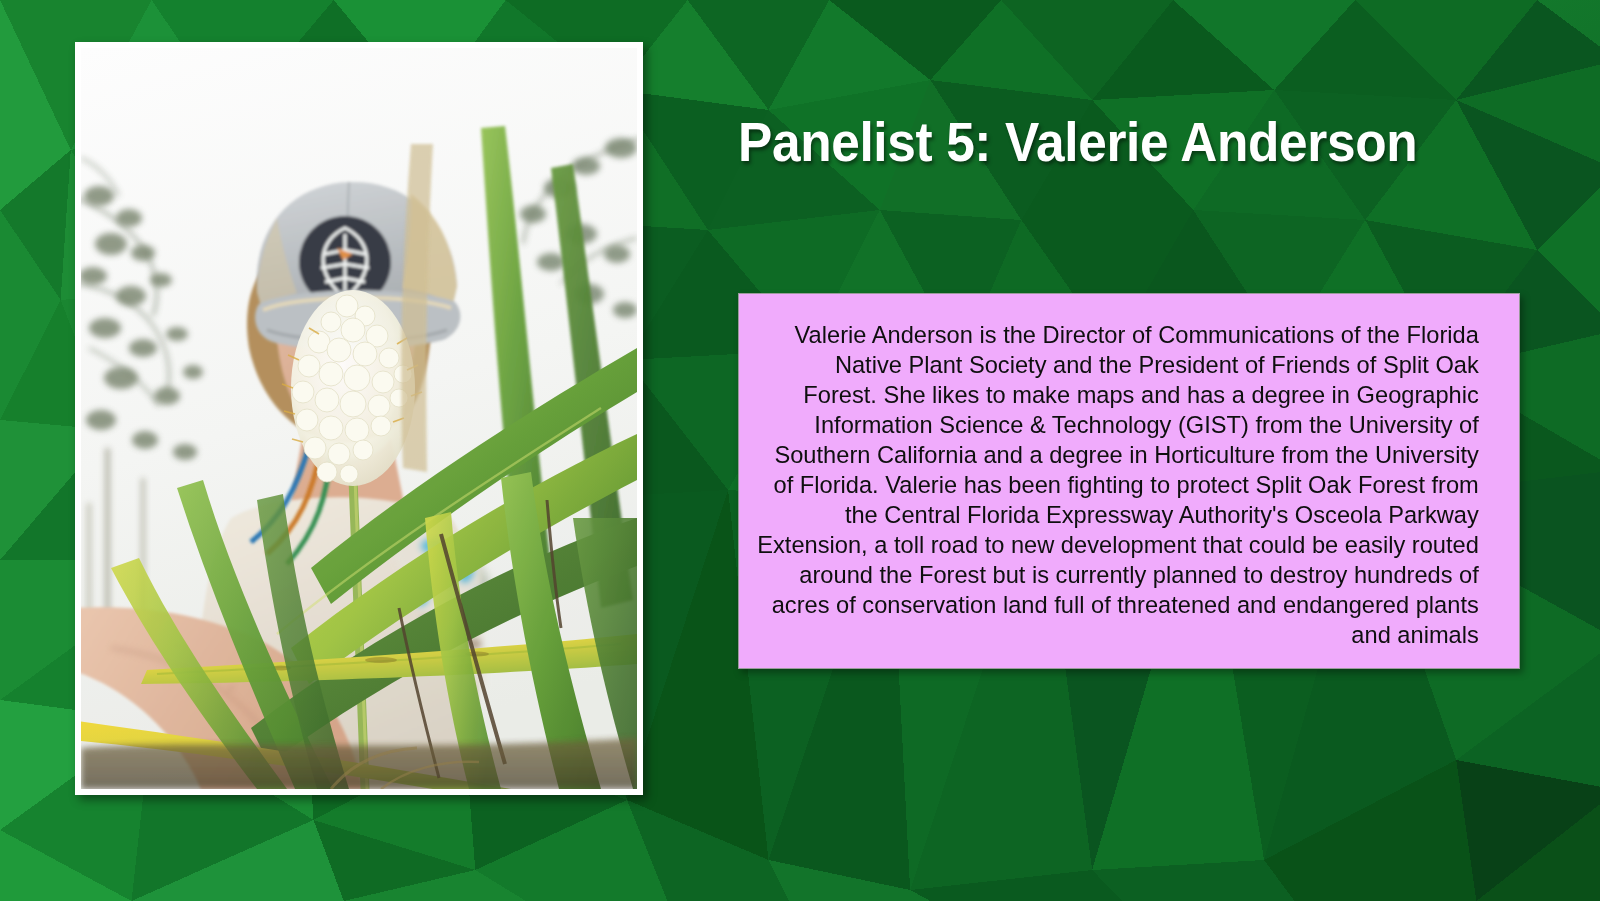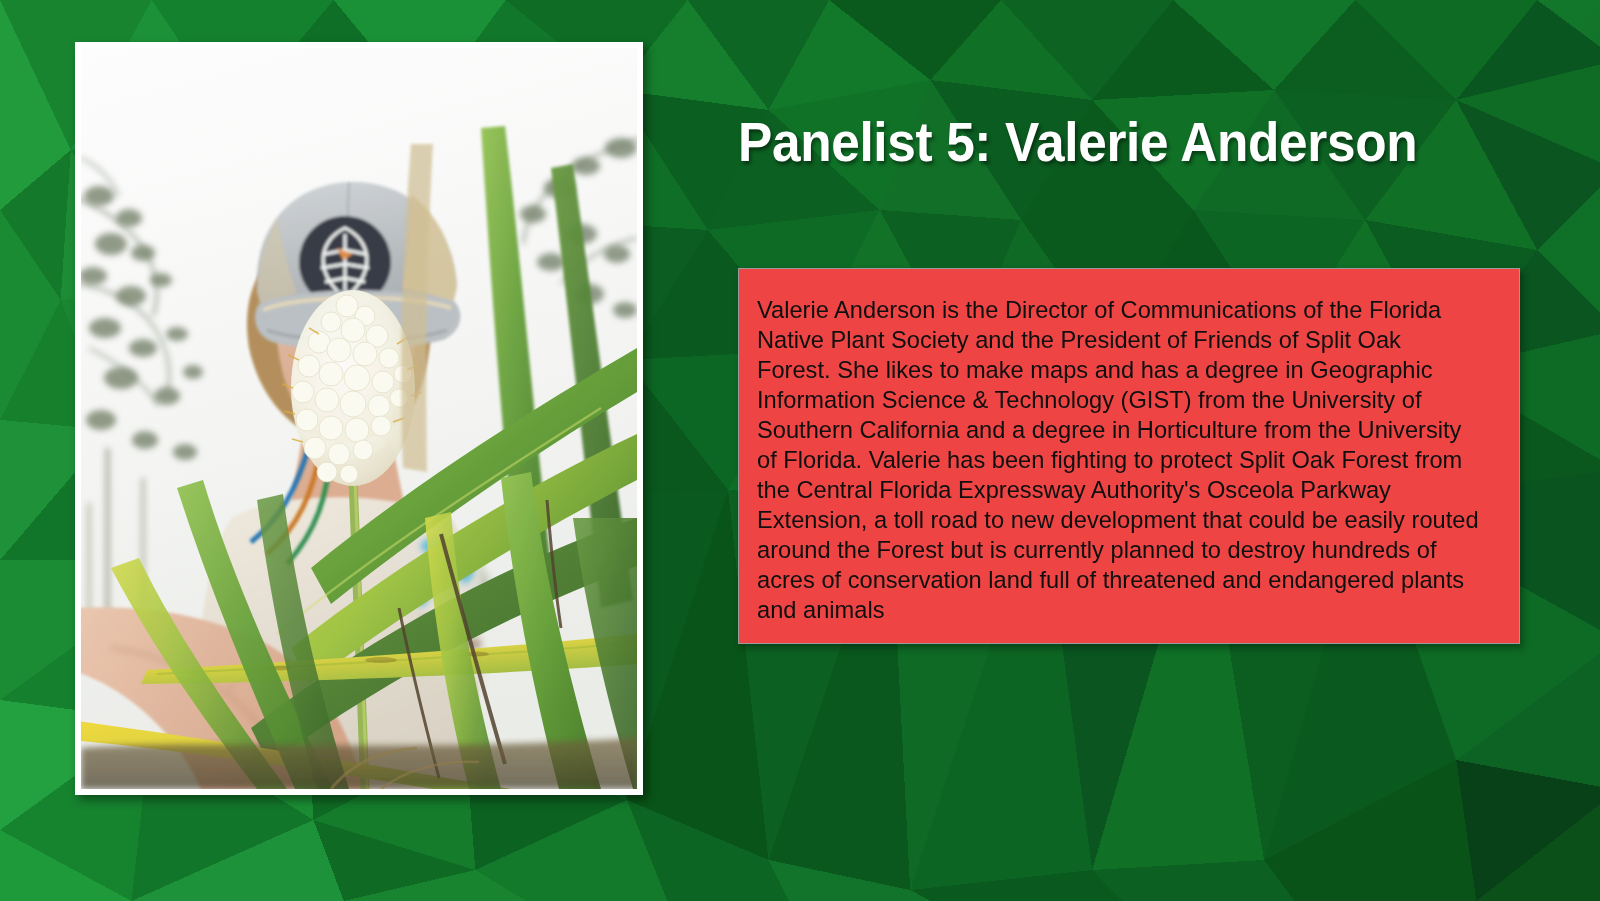--- a/index.html
+++ b/index.html
@@ -62,27 +62,28 @@
     text-shadow: 2px 3px 4px rgba(0,0,0,0.45);
     font-stretch: condensed;
     transform: scaleX(0.935);
     transform-origin: left top;
   }
 
   
   #bio-box {
     position: absolute;
     left: 738px;
-    top: 268px;
+    top: 293px;
     width: 782px;
     height: 376px;
-    background: #ef4444;
+    background: #f0abfc;
     border: 1px solid #9b9b9b;
     box-sizing: border-box;
     box-shadow: 3px 4px 7px rgba(0,0,0,0.34);
+    text-align: right;
   }
   #bio-text {
     position: absolute;
     left: 18px;
     top: 26px;
     width: 748px;
     color: #0f0f0f;
     font-size: 24.5px;
     line-height: 30px;
     transform: scaleX(0.965);

